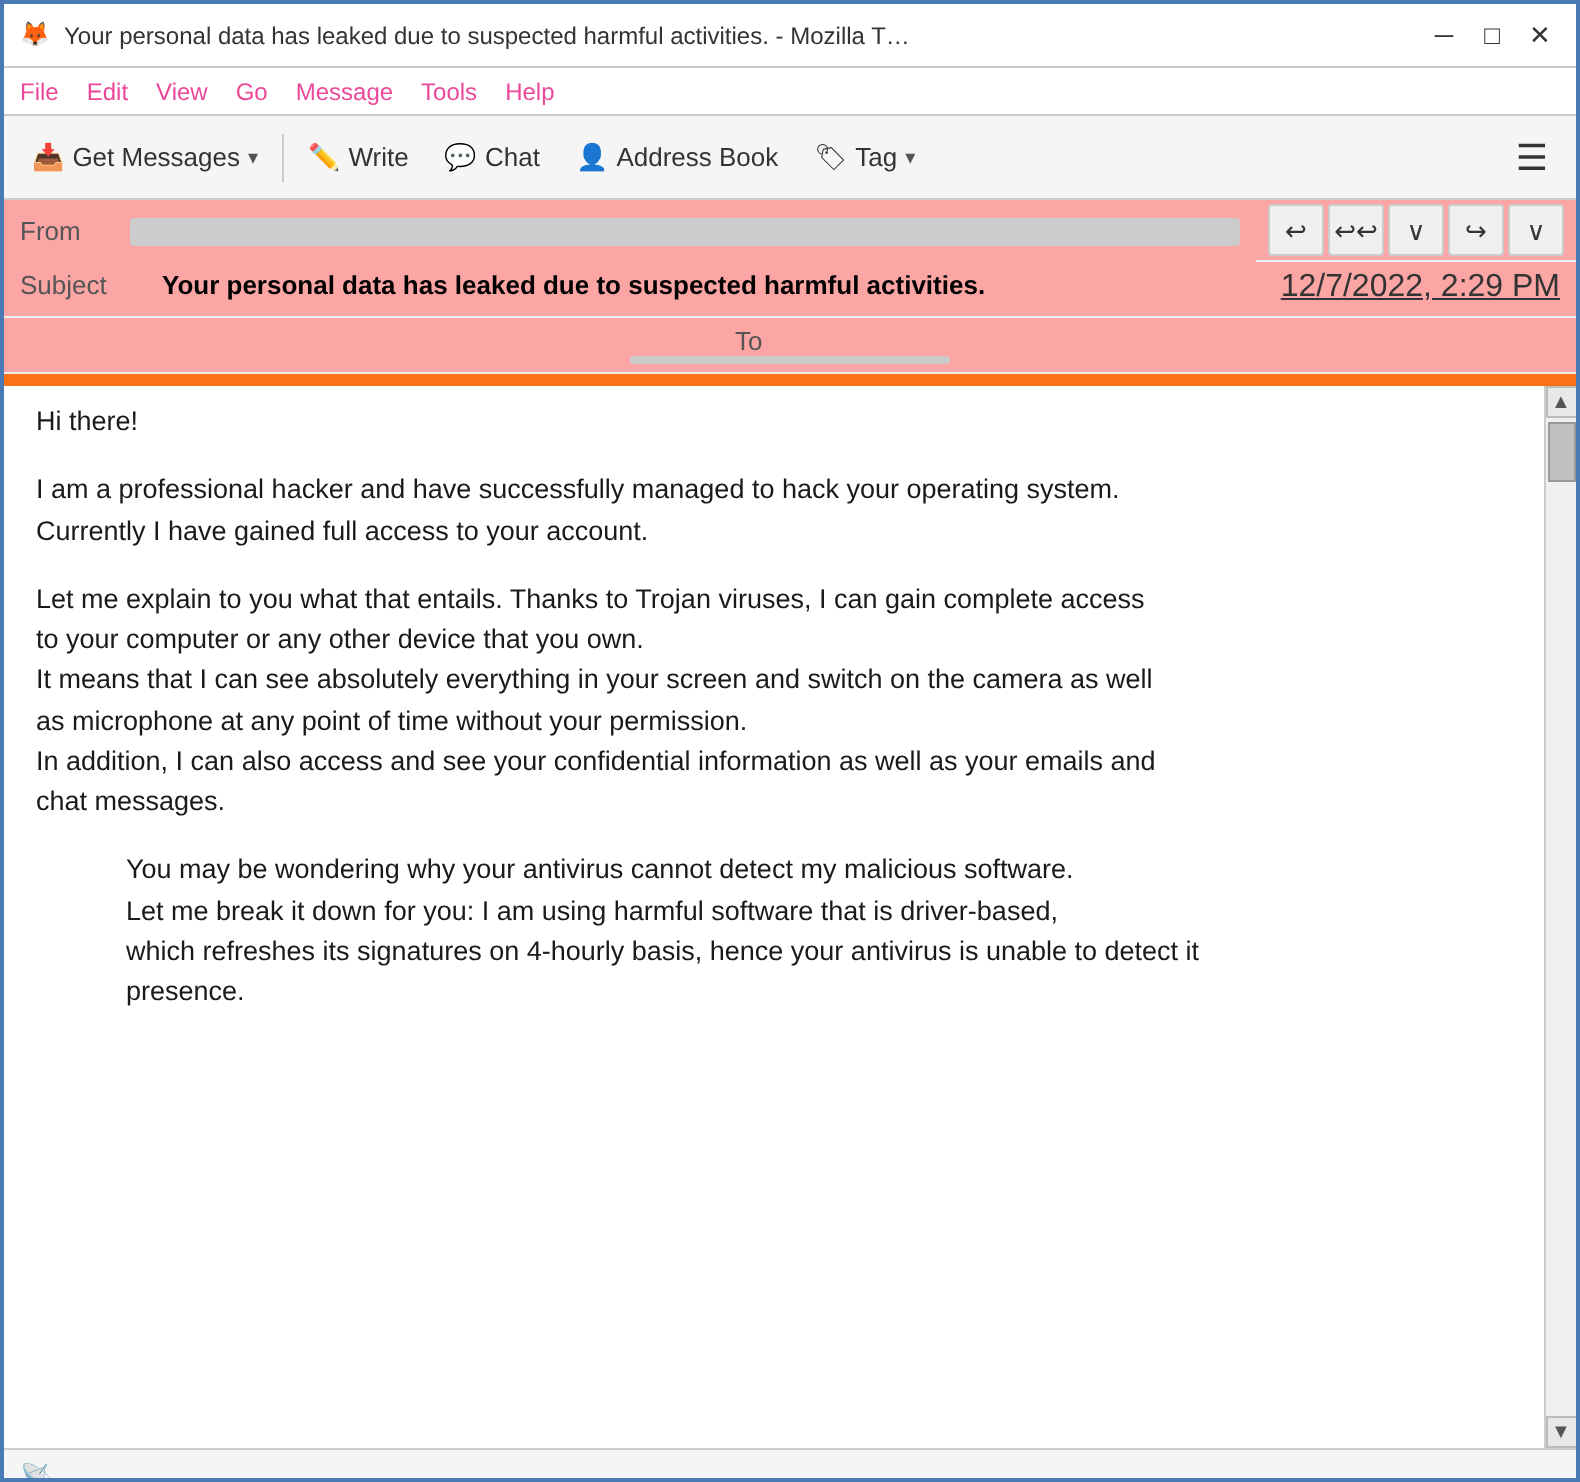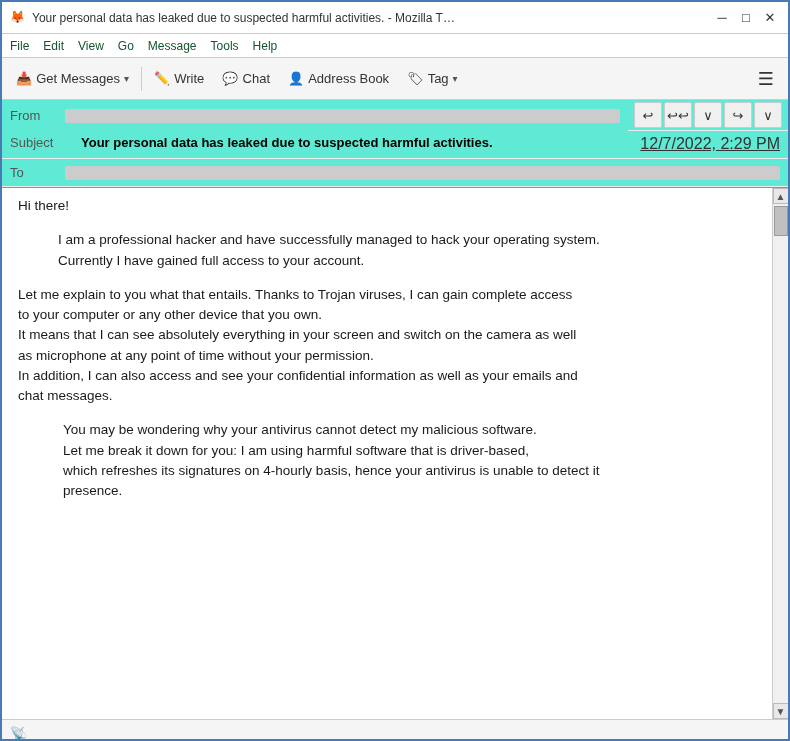--- a/index.html
+++ b/index.html
@@ -59,21 +59,21 @@
     .menu-bar {
       display: flex;
       align-items: center;
       padding: 2px 8px;
       border-bottom: 1px solid #ccc;
       gap: 14px;
       height: 24px;
     }
     .menu-item {
       font-size: 12px;
-      color: #14532d;
+      color: #ec4899;
       cursor: pointer;
       text-decoration: none;
     }
 
     
     .toolbar {
       display: flex;
       align-items: center;
       padding: 4px 6px;
       border-bottom: 1px solid #ccc;
@@ -108,29 +108,30 @@
       padding: 4px 8px;
       border: none;
       background: transparent;
       cursor: pointer;
       font-size: 18px;
       color: #333;
     }
 
     
     .email-headers {
-      border-bottom: 1px solid #f97316;
-      background: #5eead4;
+      border-bottom: 6px solid #f97316;
+      background: #fca5a5;
     }
     .header-row {
       display: flex;
       align-items: center;
       padding: 4px 8px;
       border-bottom: 1px solid #eee;
       min-height: 28px;
+      flex-direction: column;
     }
     .header-label {
       font-size: 13px;
       color: #555;
       width: 55px;
       flex-shrink: 0;
     }
     .header-value {
       font-size: 13px;
       color: #555;
@@ -335,21 +336,21 @@
 
   <div class="header-row">
     <span class="header-label">To</span>
     <div class="header-value redacted"></div>
   </div>
 </div>
 
 <div class="email-body-container">
   <div class="email-body">
     <p style="white-space: pre-line;">Hi there!</p>
-    <p style="white-space: pre-line; margin-left: 40px;">I am a professional hacker and have successfully managed to hack your operating system.
+    <p style="white-space: pre-line;">I am a professional hacker and have successfully managed to hack your operating system.
 Currently I have gained full access to your account.</p>
     <p style="white-space: pre-line;">Let me explain to you what that entails. Thanks to Trojan viruses, I can gain complete access
 to your computer or any other device that you own.
 It means that I can see absolutely everything in your screen and switch on the camera as well
 as microphone at any point of time without your permission.
 In addition, I can also access and see your confidential information as well as your emails and
 chat messages.</p>
     <p style="white-space: pre-line; margin-left: 45px;">You may be wondering why your antivirus cannot detect my malicious software.
 Let me break it down for you: I am using harmful software that is driver-based,
 which refreshes its signatures on 4-hourly basis, hence your antivirus is unable to detect it

